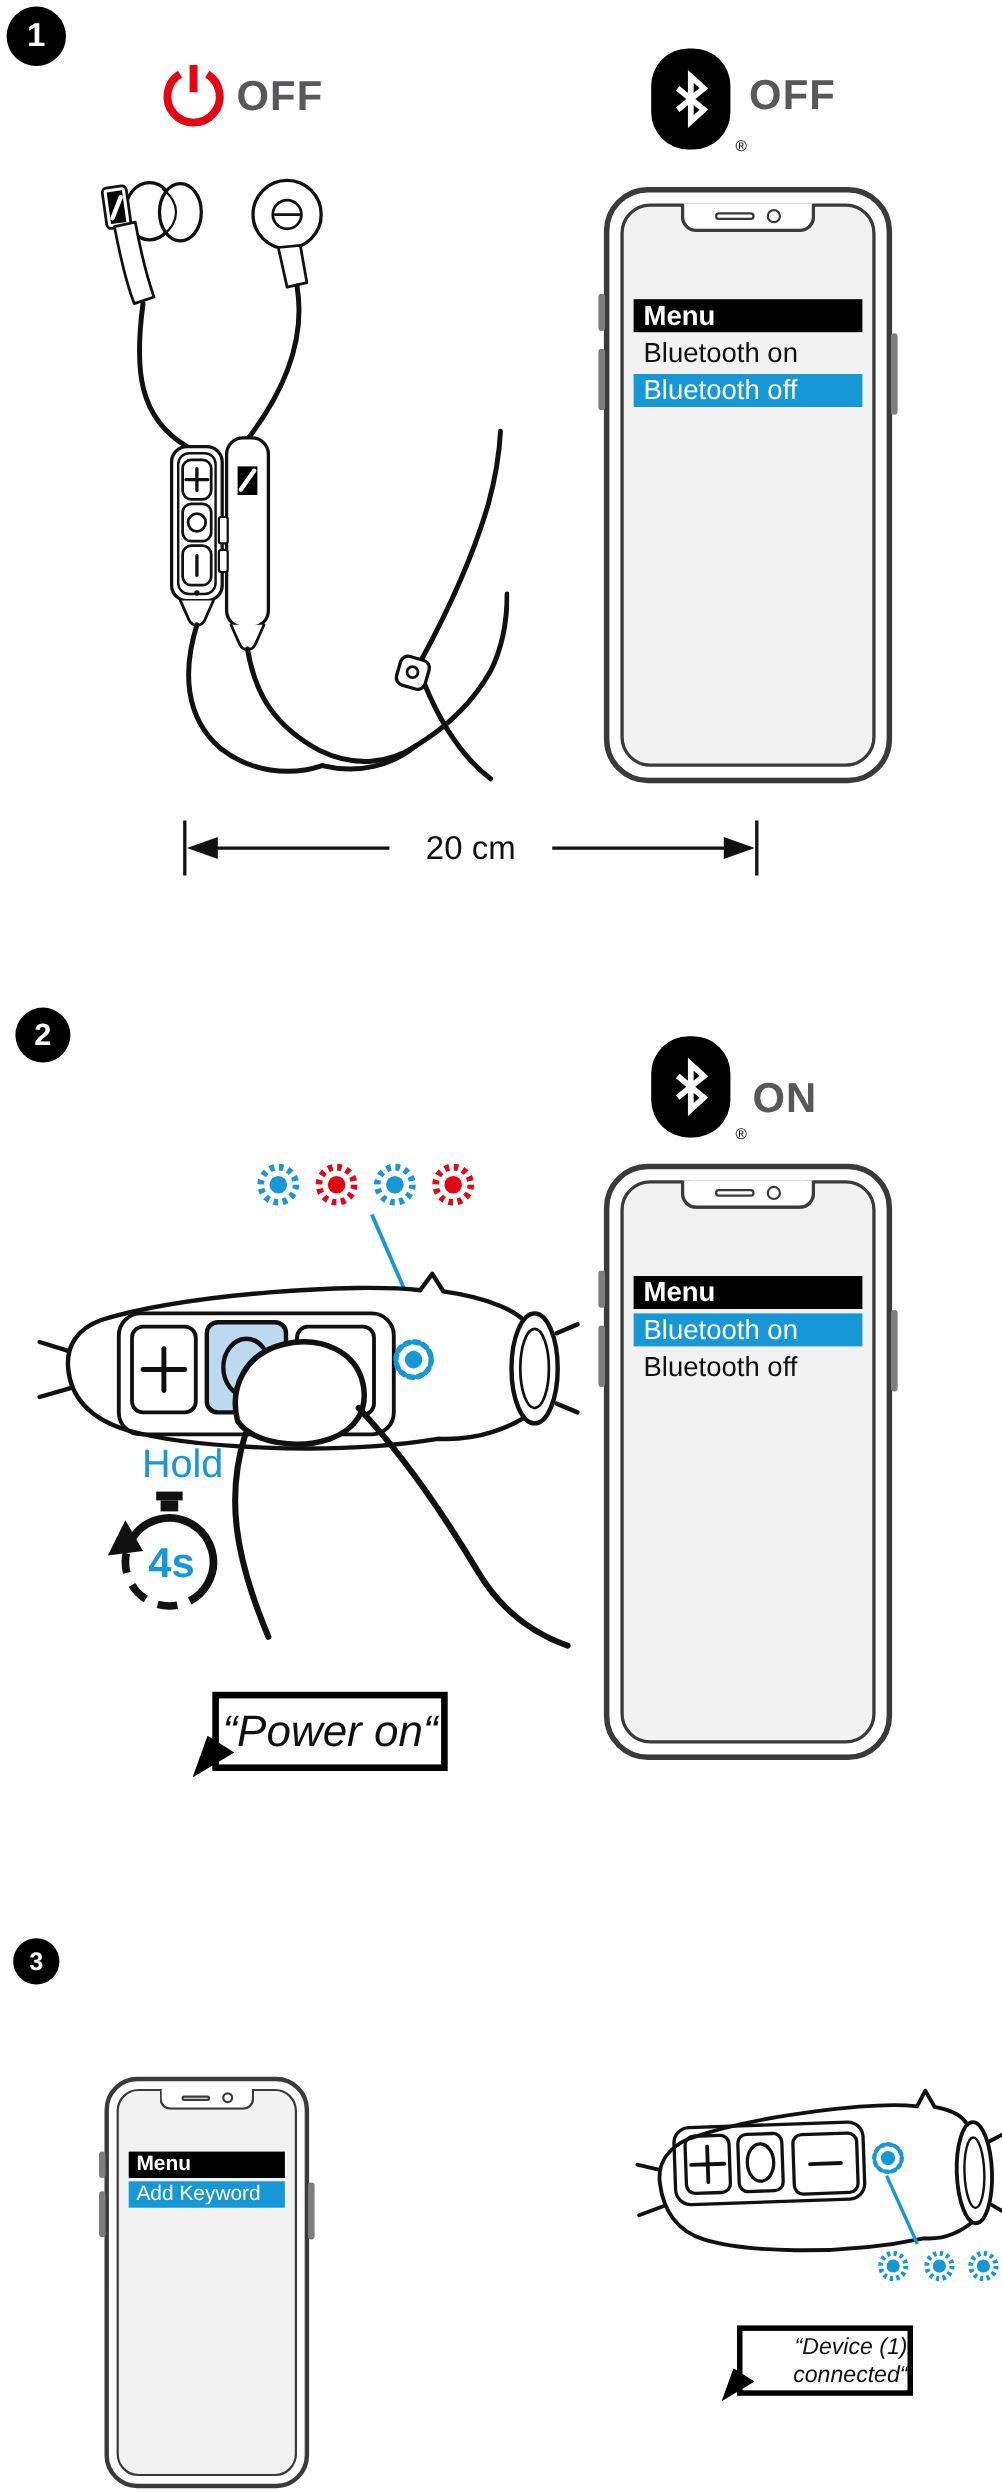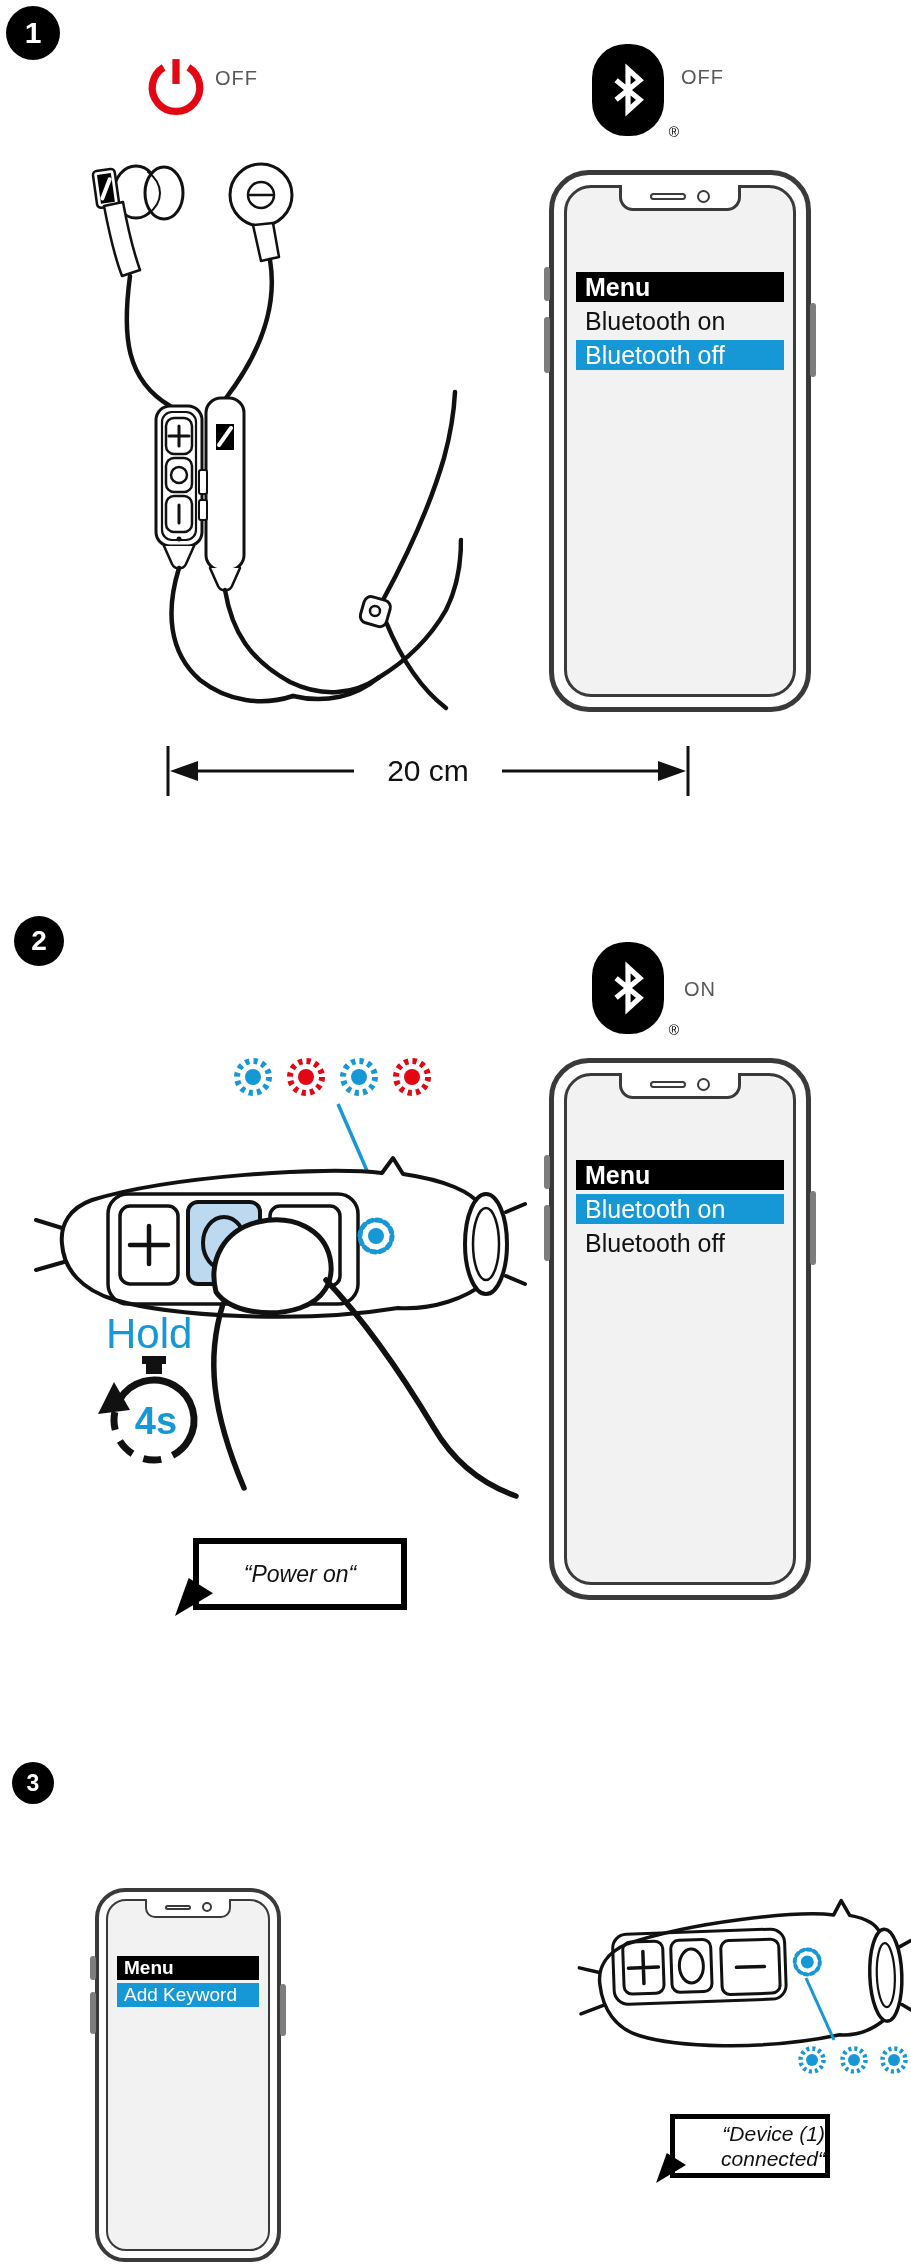--- a/index.html
+++ b/index.html
@@ -8,21 +8,21 @@
   body{font-family:"Liberation Sans",sans-serif;color:var(--ink);}
   #scene{position:relative;width:911px;height:2265px;background:#fff;overflow:hidden;}
   .abs{position:absolute;}
 
   .badge{position:absolute;background:#000;color:#fff;border-radius:50%;
          display:flex;align-items:center;justify-content:center;font-weight:bold;}
   .b-lg{width:54px;height:54px;font-size:30px;}
   .b-md{width:50px;height:50px;font-size:28px;}
   .b-sm{width:42px;height:42px;font-size:23px;}
 
-  .statelabel{position:absolute;color:var(--gray);font-size:20px;font-weight:normal;letter-spacing:1px;}
+  .statelabel{position:absolute;color:var(--gray);font-size:38px;font-weight:bold;letter-spacing:1px;}
 
   .btbadge{position:absolute;width:72px;height:92px;background:#000;border-radius:34px;}
   .btbadge svg{position:absolute;left:10px;top:12px;}
   .btbadge .reg{position:absolute;right:-15px;bottom:-4px;font-size:14px;color:#000;font-weight:normal;}
 
   
   .phone{position:absolute;background:#fff;border:5px solid #3a3a3a;border-radius:40px;}
   .phone.big{width:262px;height:542px;}
   .phone.small{width:186px;height:374px;border-width:4px;border-radius:30px;}
   .screen{position:absolute;background:var(--screen);border:3px solid #3a3a3a;}
@@ -53,26 +53,26 @@
   .big .row{height:30px;margin-bottom:4px;padding-left:9px;}
   .small .row{height:24px;margin-bottom:3px;padding-left:7px;}
   .row.header{background:#000;color:#fff;font-weight:bold;}
   .row.selected{background:var(--blue);color:#fff;}
   .row.normal{color:#111;}
 
   
   .bubble{position:absolute;background:#fff;border:6px solid #000;font-style:italic;
           display:flex;flex-direction:column;align-items:center;justify-content:center;}
   .bubble .tail{position:absolute;background:#000;}
-  .bubble.bigb{width:214px;height:72px;font-size:23px;}
+  .bubble.bigb{width:214px;height:72px;font-size:40px;}
   .bubble.bigb .tail{left:-24px;bottom:-12px;width:38px;height:38px;clip-path:polygon(0 100%,36% 0,100% 40%);}
   .bubble.smallb{width:160px;height:64px;border-width:5px;font-size:21px;line-height:1.2;align-items:flex-end;padding-left:10px;}
   .bubble.smallb .tail{left:-19px;bottom:-10px;width:30px;height:30px;clip-path:polygon(0 100%,36% 0,100% 40%);}
 
-  .holdlabel{position:absolute;color:var(--blue);font-size:42px;}
+  .holdlabel{position:absolute;color:var(--blue);font-size:36px;margin-left:23px;}
 
   svg{display:block;}
   .fb{fill:var(--blue);}
   .sr{stroke:var(--red);}
   .fh{fill:var(--highlight);}
   .t4s{fill:var(--blue);font-family:"Liberation Sans",sans-serif;font-weight:bold;font-size:38px;}
   .dimtext{fill:#111;font-family:"Liberation Sans",sans-serif;font-size:30px;}
 </style>
 </head>
 <body>

